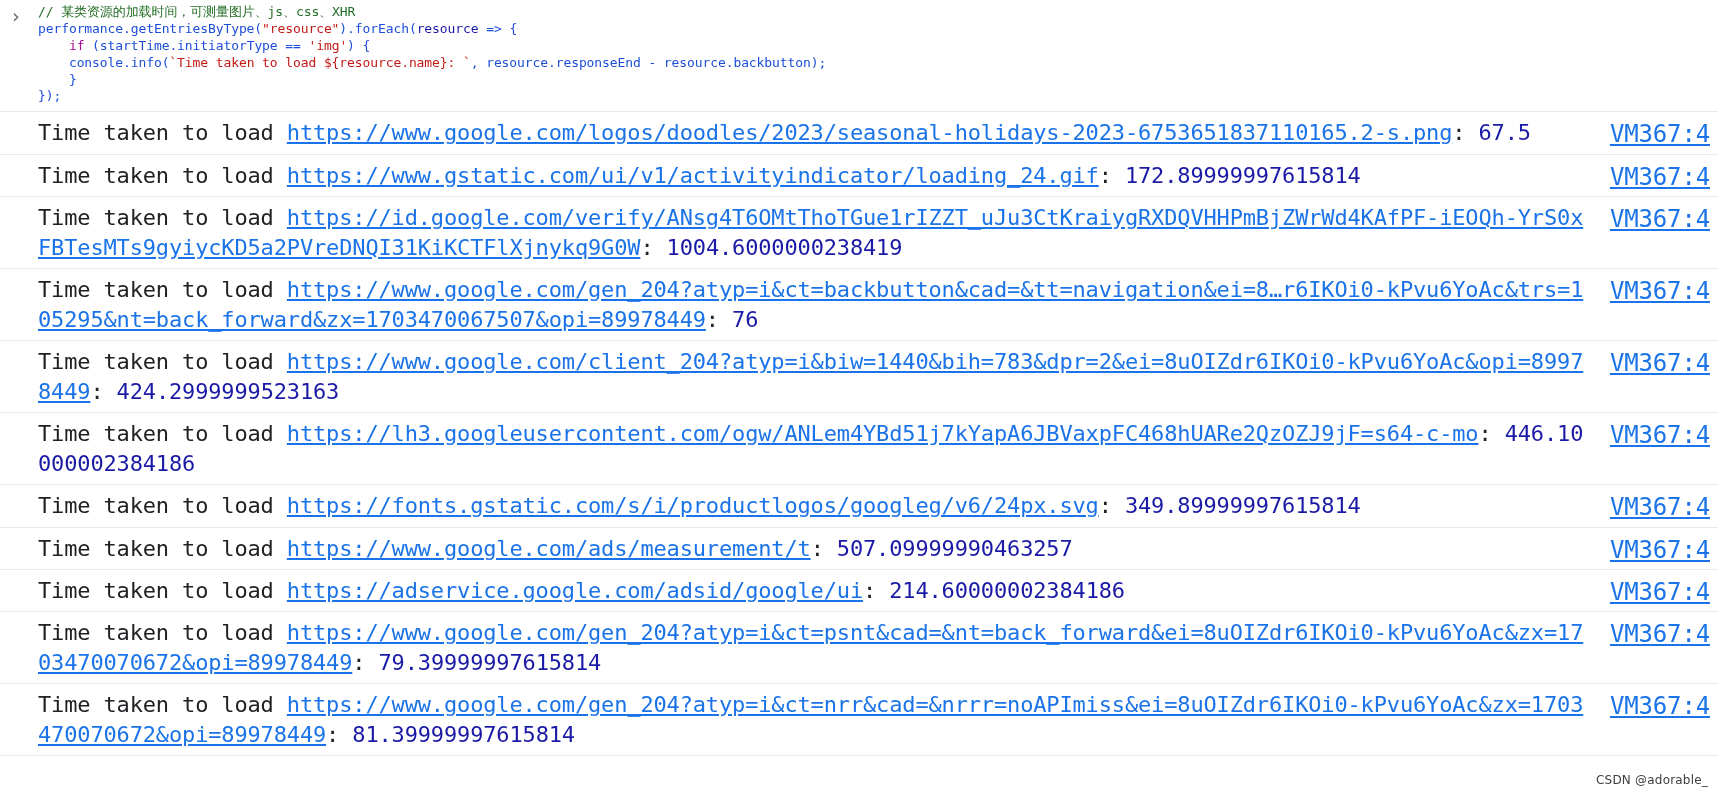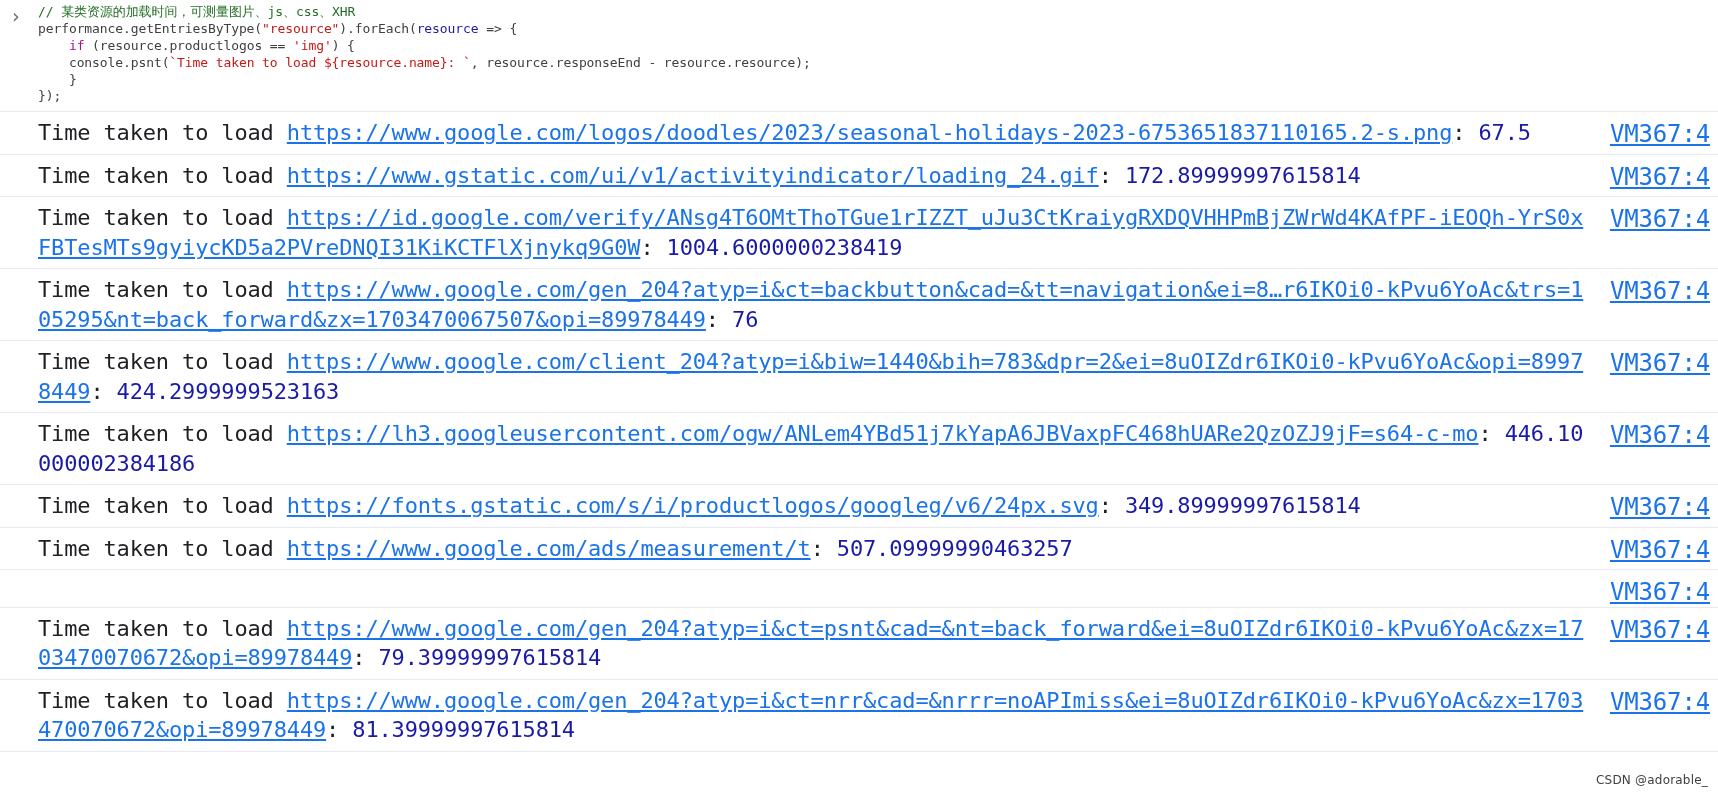--- a/index.html
+++ b/index.html
@@ -36,21 +36,21 @@
     font-family: "DejaVu Sans Mono", "Liberation Mono", monospace;
     font-size: 13px;
     line-height: 1.30;
     color: #202124;
     letter-spacing: -0.1px;
   }
   .tok-comment { color: #236e25; }
   .tok-string  { color: #c41a16; }
   .tok-param   { color: #1a1aa6; text-align: right; }
   .tok-kw      { color: #aa0d91; }
-  .tok-plain   { color: #404040; }
+  .tok-plain   { color: #1d4ed8; }
 
   
   .log-list { width: 1718px; }
 
   .log-row {
     position: relative;
     border-top: 1px solid #e7ebf1;
     padding: 6px 0 6px 38px;
     min-height: 38px;
   }
@@ -105,22 +105,22 @@
 </head>
 <body>
 
 <div class="root">
 
   <div class="console-input">
     <span class="prompt-chevron">›</span>
     <div id="code-block">
         <div class="code-line"><span class="tok-comment">// 某类资源的加载时间，可测量图片、js、css、XHR</span></div>
         <div class="code-line"><span class="tok-plain">performance.getEntriesByType(</span><span class="tok-string">"resource"</span><span class="tok-plain">).forEach(</span><span class="tok-param">resource</span><span class="tok-plain"> =&gt; {</span></div>
-        <div class="code-line"><span class="tok-plain">    </span><span class="tok-kw">if</span><span class="tok-plain"> (resource.productlogos == </span><span class="tok-string">'img'</span><span class="tok-plain">) {</span></div>
-        <div class="code-line"><span class="tok-plain">    console.psnt(</span><span class="tok-string">`Time taken to load ${resource.name}: `</span><span class="tok-plain">, resource.responseEnd - resource.resource);</span></div>
+        <div class="code-line"><span class="tok-plain">    </span><span class="tok-kw">if</span><span class="tok-plain"> (startTime.initiatorType == </span><span class="tok-string">'img'</span><span class="tok-plain">) {</span></div>
+        <div class="code-line"><span class="tok-plain">    console.info(</span><span class="tok-string">`Time taken to load ${resource.name}: `</span><span class="tok-plain">, resource.responseEnd - resource.backbutton);</span></div>
         <div class="code-line"><span class="tok-plain">    }</span></div>
         <div class="code-line"><span class="tok-plain">});</span></div>
       </div>
   </div>
 
   <div class="log-list" id="log-list">
       <div class="log-row">
         <div class="log-body"><span class="msg-text">Time taken to load </span><span class="msg-url">https://www.google.com/logos/doodles/2023/seasonal-holidays-2023-6753651837110165.2-s.png</span><span class="msg-colon">: </span><span class="msg-value"> 67.5</span></div>
         <span class="source-link">VM367:4</span>
       </div>
@@ -146,20 +146,21 @@
       </div>
       <div class="log-row">
         <div class="log-body"><span class="msg-text">Time taken to load </span><span class="msg-url">https://fonts.gstatic.com/s/i/productlogos/googleg/v6/24px.svg</span><span class="msg-colon">: </span><span class="msg-value"> 349.89999997615814</span></div>
         <span class="source-link">VM367:4</span>
       </div>
       <div class="log-row">
         <div class="log-body"><span class="msg-text">Time taken to load </span><span class="msg-url">https://www.google.com/ads/measurement/t</span><span class="msg-colon">: </span><span class="msg-value"> 507.09999990463257</span></div>
         <span class="source-link">VM367:4</span>
       </div>
       <div class="log-row">
+        <div class="log-body"><span class="msg-text">Time taken to load </span><span class="msg-url">https://adservice.google.com/adsid/google/ui</span><span class="msg-colon">: </span><span class="msg-value"> 214.60000002384186</span></div>
         <span class="source-link">VM367:4</span>
       </div>
       <div class="log-row">
         <div class="log-body"><span class="msg-text">Time taken to load </span><span class="msg-url">https://www.google.com/gen_204?atyp=i&amp;ct=psnt&amp;cad=&amp;nt=back_forward&amp;ei=8uOIZdr6IKOi0-kPvu6YoAc&amp;zx=1703470070672&amp;opi=89978449</span><span class="msg-colon">: </span><span class="msg-value"> 79.39999997615814</span></div>
         <span class="source-link">VM367:4</span>
       </div>
       <div class="log-row">
         <div class="log-body"><span class="msg-text">Time taken to load </span><span class="msg-url">https://www.google.com/gen_204?atyp=i&amp;ct=nrr&amp;cad=&amp;nrrr=noAPImiss&amp;ei=8uOIZdr6IKOi0-kPvu6YoAc&amp;zx=1703470070672&amp;opi=89978449</span><span class="msg-colon">: </span><span class="msg-value"> 81.39999997615814</span></div>
         <span class="source-link">VM367:4</span>
       </div>

